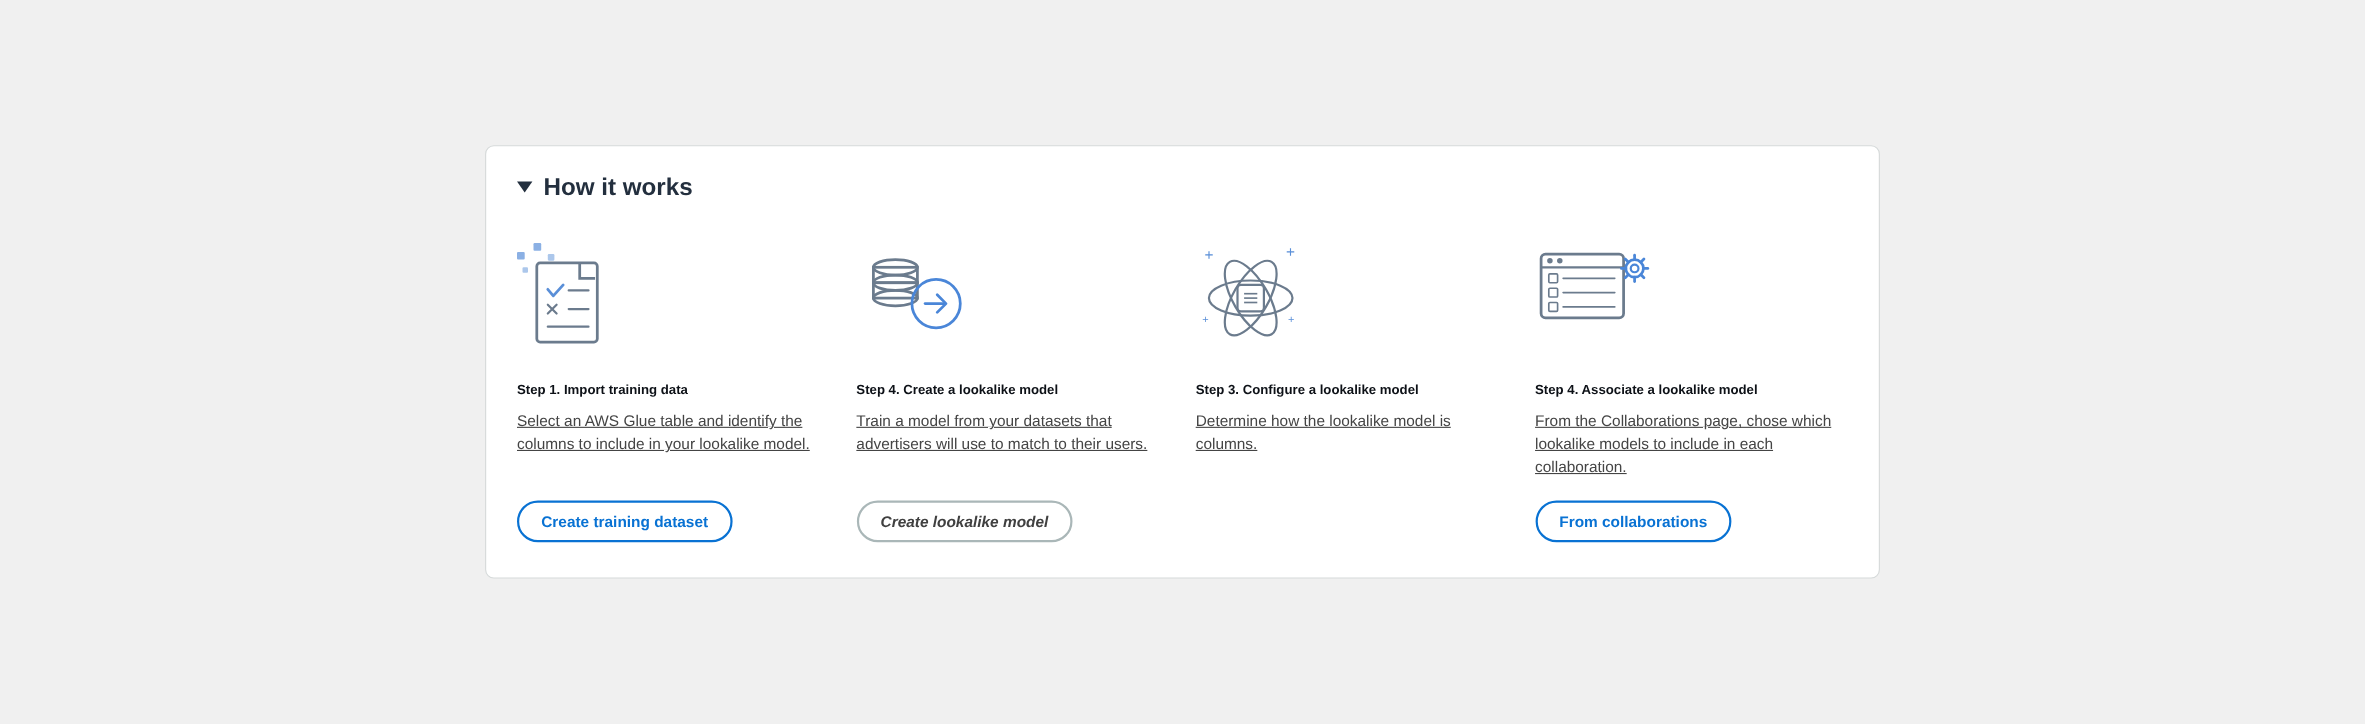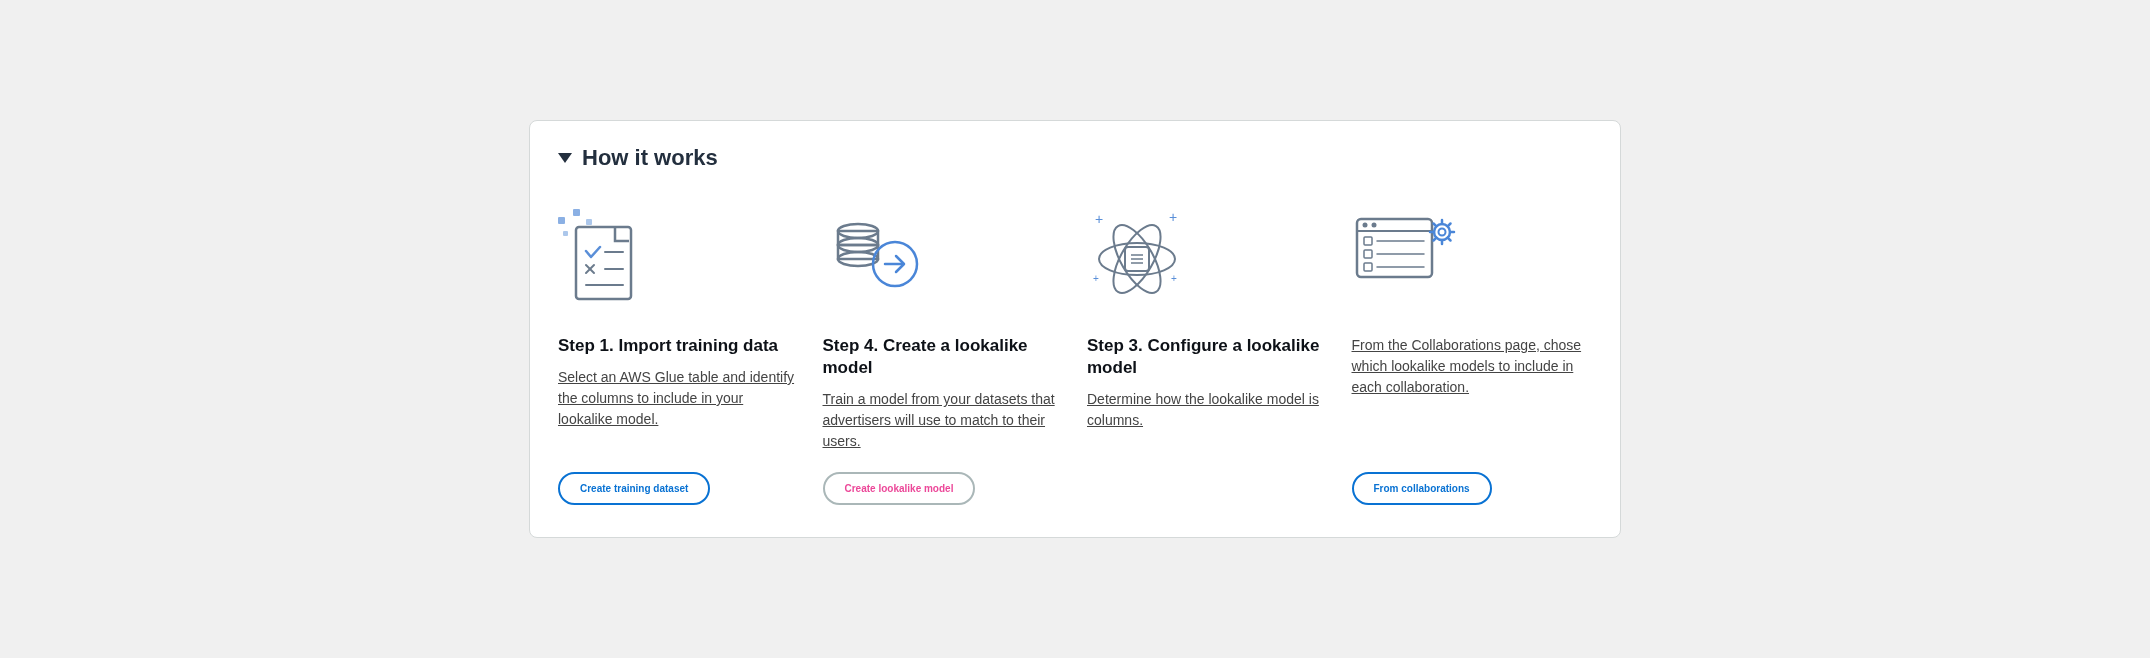--- a/index.html
+++ b/index.html
@@ -12,21 +12,21 @@
       justify-content: center;
       min-height: 100vh;
       padding: 20px;
     }
 
     .panel {
       background: #ffffff;
       border: 1px solid #d5d9d9;
       border-radius: 8px;
       padding: 24px 28px 32px 28px;
-      width: 1092px;
+      width: 1268px;
       max-width: 100%;
     }
 
     .panel-header {
       display: flex;
       align-items: center;
       gap: 10px;
       margin-bottom: 28px;
     }
 
@@ -60,59 +60,60 @@
 
     .step-icon-area {
       height: 120px;
       display: flex;
       align-items: center;
       justify-content: flex-start;
       margin-bottom: 16px;
     }
 
     .step-title {
-      font-size: 17px;
+      font-size: 12px;
       font-weight: 700;
       color: #0d1117;
       margin-bottom: 10px;
       line-height: 1.3;
     }
 
     .step-description {
       font-size: 14px;
       color: #444;
       line-height: 1.5;
       margin-bottom: 20px;
       flex-grow: 1;
       text-decoration: underline;
     }
 
     .step-button {
       display: inline-block;
       padding: 9px 20px;
       border-radius: 20px;
-      font-size: 10px;
+      font-size: 14px;
       font-weight: 600;
       cursor: pointer;
       text-align: center;
       width: fit-content;
       border: 2px solid;
     }
 
     .step-button.active {
       border-color: #0972d3;
       color: #0972d3;
       background: #fff;
     }
 
     .step-button.disabled {
       border-color: #aab7b8;
-      color: #ec4899;
+      color: #404040;
       background: #fff;
       cursor: default;
+      font-style: italic;
     }
 
     
     svg {
       overflow: visible;
     }
 
   </style>
 </head>
 <body>
@@ -227,18 +228,19 @@
             <line x1="18" y1="26" x2="18" y2="30" stroke="#4a86d8" stroke-width="2.5" stroke-linecap="round"></line>
             <line x1="6" y1="18" x2="10" y2="18" stroke="#4a86d8" stroke-width="2.5" stroke-linecap="round"></line>
             <line x1="26" y1="18" x2="30" y2="18" stroke="#4a86d8" stroke-width="2.5" stroke-linecap="round"></line>
             <line x1="9.5" y1="9.5" x2="12.4" y2="12.4" stroke="#4a86d8" stroke-width="2.5" stroke-linecap="round"></line>
             <line x1="23.6" y1="23.6" x2="26.5" y2="26.5" stroke="#4a86d8" stroke-width="2.5" stroke-linecap="round"></line>
             <line x1="9.5" y1="26.5" x2="12.4" y2="23.6" stroke="#4a86d8" stroke-width="2.5" stroke-linecap="round"></line>
             <line x1="23.6" y1="12.4" x2="26.5" y2="9.5" stroke="#4a86d8" stroke-width="2.5" stroke-linecap="round"></line>
           </g>
         </svg>
       </div>
+      <div class="step-title">Step 4. Associate a lookalike model</div>
       <div class="step-description">From the Collaborations page, chose which lookalike models to include in each collaboration.</div>
       <button class="step-button active">From collaborations</button>
     </div>
 
   </div>
 </div>
 
 </body></html>

